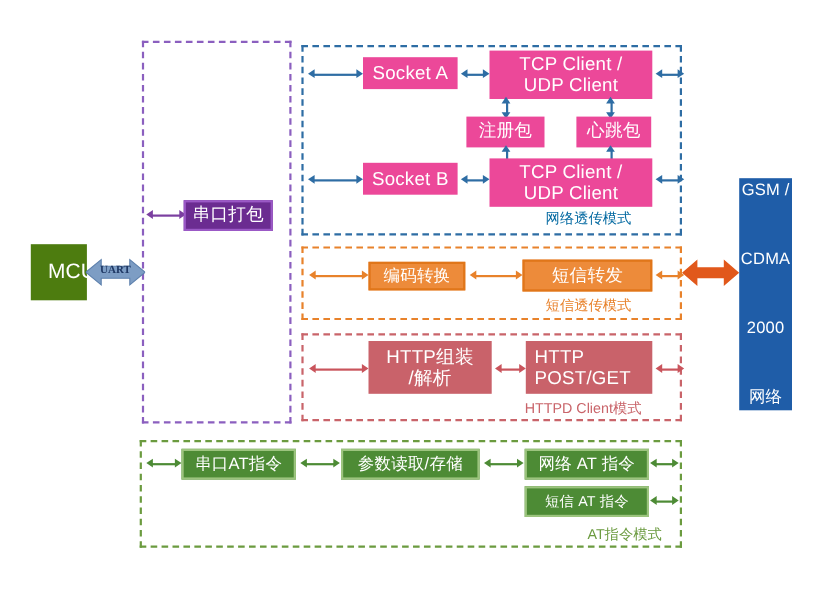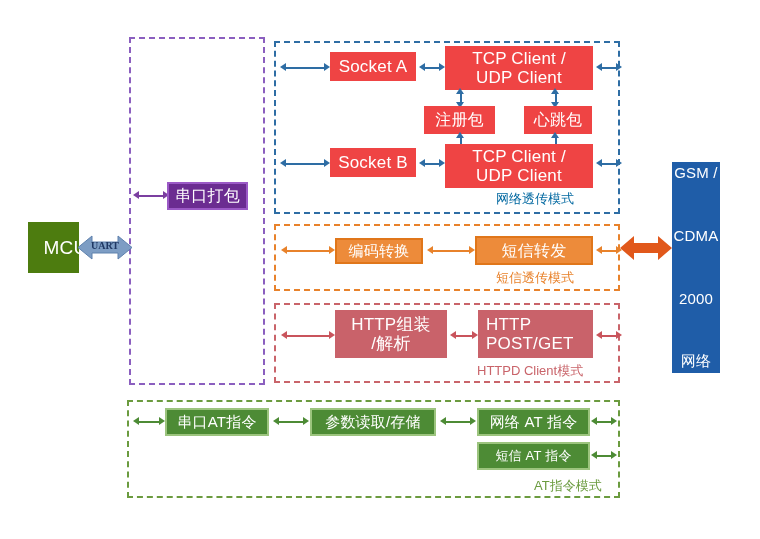--- a/index.html
+++ b/index.html
@@ -18,21 +18,21 @@
   .g-orange{border-color:#E8822B;}
   .g-red   {border-color:#C9646A;}
   .g-green {border-color:#6B9B3F;}
 
   
   .node{
     display:flex;align-items:center;justify-content:center;
     text-align:center;color:#ffffff;line-height:1.12;
     letter-spacing:.2px;
   }
-  .n-blue  {background:#ef4444;align-items:center;}
+  .n-blue  {background:#ec4899;align-items:center;}
   .n-purple{background:#6B2C91;border:2px solid #9B59C6;}
   .n-orange{background:#ED8B3A;border:2px solid #E0761A;}
   .n-red   {background:#C9626A;}
   .n-green {background:#4D8B35;border:2px solid #9CC47E;}
   .n-navy  {background:#1F5DA8;}
   .n-mcu   {background:#4d7c0f;padding-left:24px;}
 
   
   .caption{position:absolute;white-space:nowrap;font-size:13px;}
   .c-blue  {color:#0369a1;}

